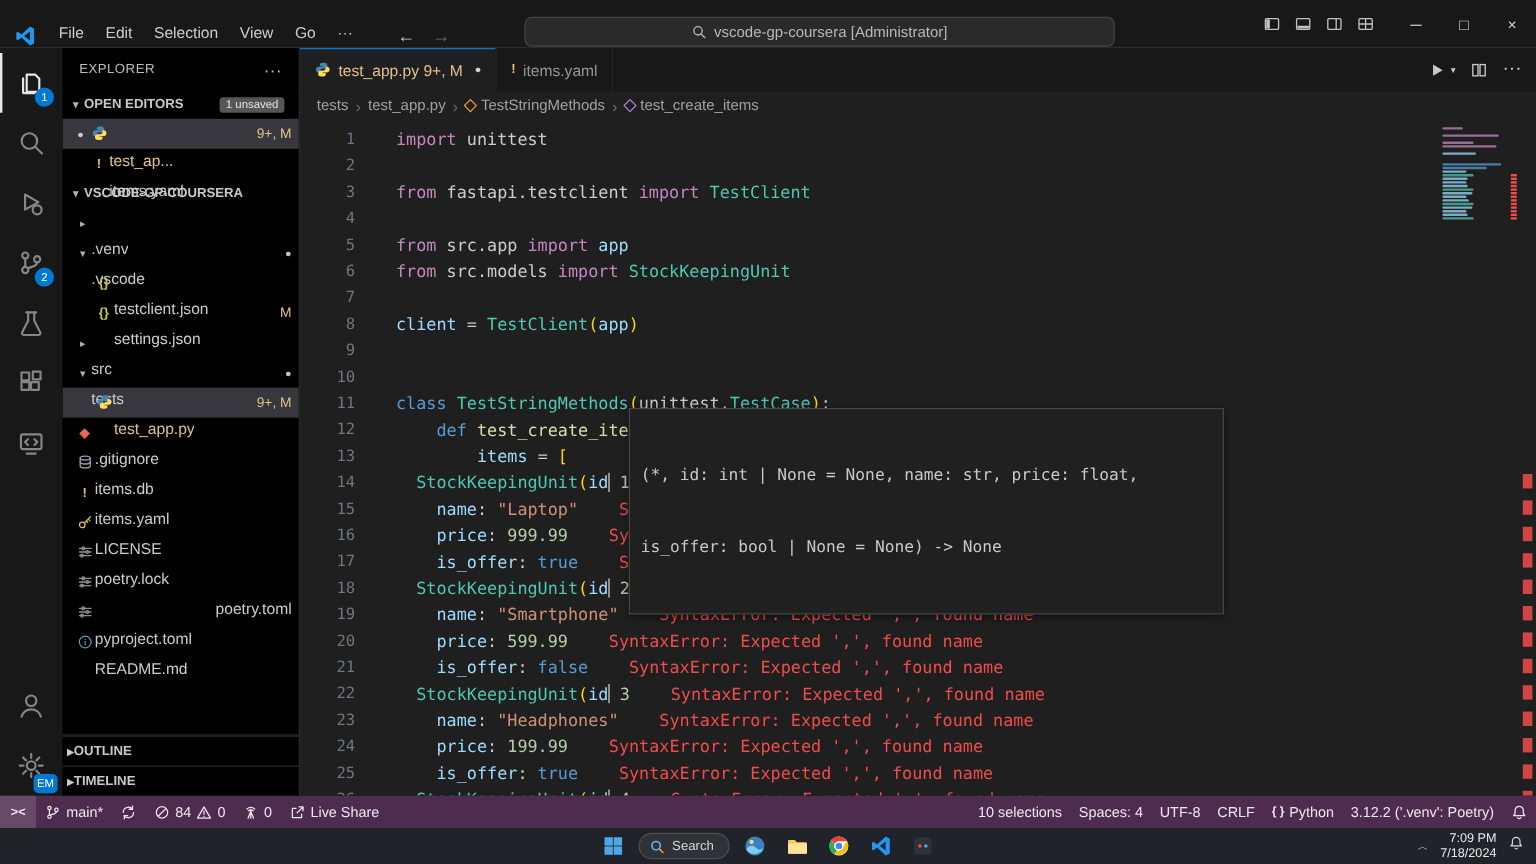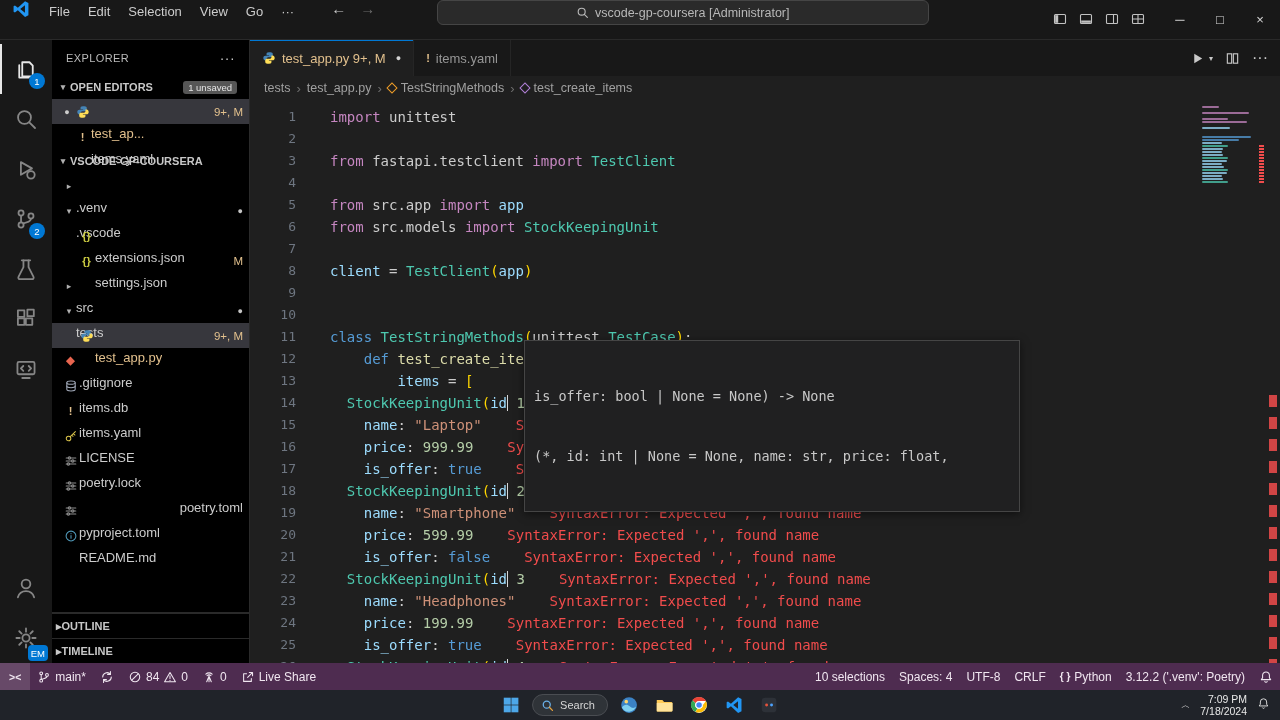--- a/index.html
+++ b/index.html
@@ -1,21 +1,21 @@
 <!DOCTYPE html>
 <html><head>
 <meta charset="utf-8">
 <style>
   * { margin:0; padding:0; box-sizing:border-box; }
   html,body { background:#000; }
   body { font-family:"Liberation Sans", sans-serif; }
   .screen { position:relative; width:1280px; height:720px; overflow:hidden; background:#1f1f1f; color:#cccccc; }
 
   
-  .titlebar { height:40px; background:#181818; display:flex; align-items:flex-start; border-bottom:1px solid #2a2a2a; }
+  .titlebar { height:40px; background:#181818; display:flex; align-items:flex-end; border-bottom:1px solid #2a2a2a; }
   .tb-logo { width:18px; height:18px; margin:0 10px 0 12px; flex:none; }
   .menu-item { padding:4px 9px; font-size:13px; color:#cccccc; border-radius:5px; cursor:default; }
   .nav-arrows { display:flex; gap:14px; margin-left:28px; font-size:15px; }
   .nav-arrows .dis { color:#6b6b6b; }
   .tb-search { flex:1; max-width:492px; margin:0 auto; height:25px; background:#2a2a2a; border:1px solid #454545; border-radius:6px; display:flex; align-items:center; justify-content:center; gap:6px; font-size:12.5px; color:#b8b8b8; }
   .tb-search .ic { width:13px; height:13px; }
   .tb-right { display:flex; align-items:center; margin-left:auto; }
   .tb-layout { display:flex; gap:10px; margin-right:14px; }
   .tb-layout .ic { width:16px; height:16px; color:#c2c2c2; }
   .win-btn { width:40px; height:38px; display:flex; align-items:center; justify-content:center; font-size:13px; color:#d6d6d6; }
@@ -257,21 +257,21 @@
             <span class="chev">▸</span>
             <span class="nm">.venv</span>
           </div>
           <div class="row" style="padding-left:10px;">
             <span class="chev">▾</span>
             <span class="nm">.vscode</span>
             <span class="dot">●</span>
           </div>
           <div class="row" style="padding-left:26px;">
             <span class="fic fic-json">{}</span>
-            <span class="nm">extensions.json</span>
+            <span class="nm">testclient.json</span>
           </div>
           <div class="row" style="padding-left:26px;">
             <span class="fic fic-json">{}</span>
             <span class="nm">settings.json</span>
             <span class="deco">M</span>
           </div>
           <div class="row" style="padding-left:10px;">
             <span class="chev">▸</span>
             <span class="nm">src</span>
           </div>
@@ -496,22 +496,22 @@
             <div class="code-line">
               <span class="ln">25</span>
               <span class="lc"><span class="tk-pln">    </span><span class="tk-var">is_offer</span><span class="tk-pln">: </span><span class="tk-kw">true</span><span class="tk-err">SyntaxError: Expected ',', found name</span></span>
             </div>
             <div class="code-line">
               <span class="ln">26</span>
               <span class="lc"><span class="tk-pln">  </span><span class="tk-cls">StockKeepingUnit</span><span class="tk-brk">(</span><span class="tk-var">id</span><span class="cursor"></span><span class="tk-pln"> </span><span class="tk-num">4</span><span class="tk-err">SyntaxError: Expected ',', found name</span></span>
             </div>
           </div>
         <div class="hover-tip">
+          <div>(*, id: int | None = None, name: str, price: float,</div>
           <div>is_offer: bool | None = None) -&gt; None</div>
-          <div>(*, id: int | None = None, name: str, price: float,</div>
         </div>
         <div class="minimap" id="minimap">
             <div class="mm-bar" style="top:6px;left:2px;width:17px;background:#c586c0"></div>
             <div class="mm-bar" style="top:12px;left:2px;width:47px;background:#c586c0"></div>
             <div class="mm-bar" style="top:18px;left:2px;width:26px;background:#c586c0"></div>
             <div class="mm-bar" style="top:21px;left:2px;width:45px;background:#c586c0"></div>
             <div class="mm-bar" style="top:27px;left:2px;width:28px;background:#9cdcfe"></div>
             <div class="mm-bar" style="top:36px;left:2px;width:49px;background:#569cd6"></div>
             <div class="mm-bar" style="top:39px;left:2px;width:37px;background:#569cd6"></div>
             <div class="mm-bar" style="top:42px;left:2px;width:20px;background:#9cdcfe"></div>

